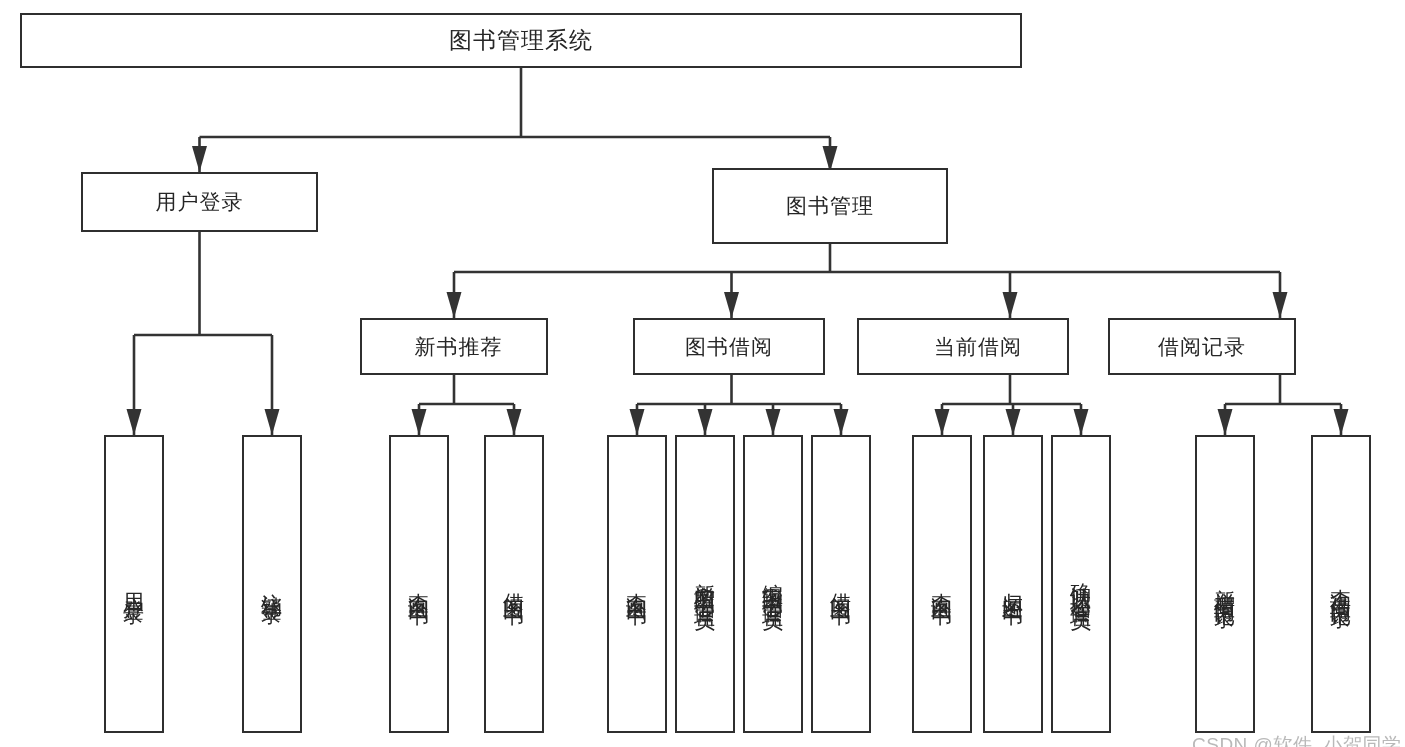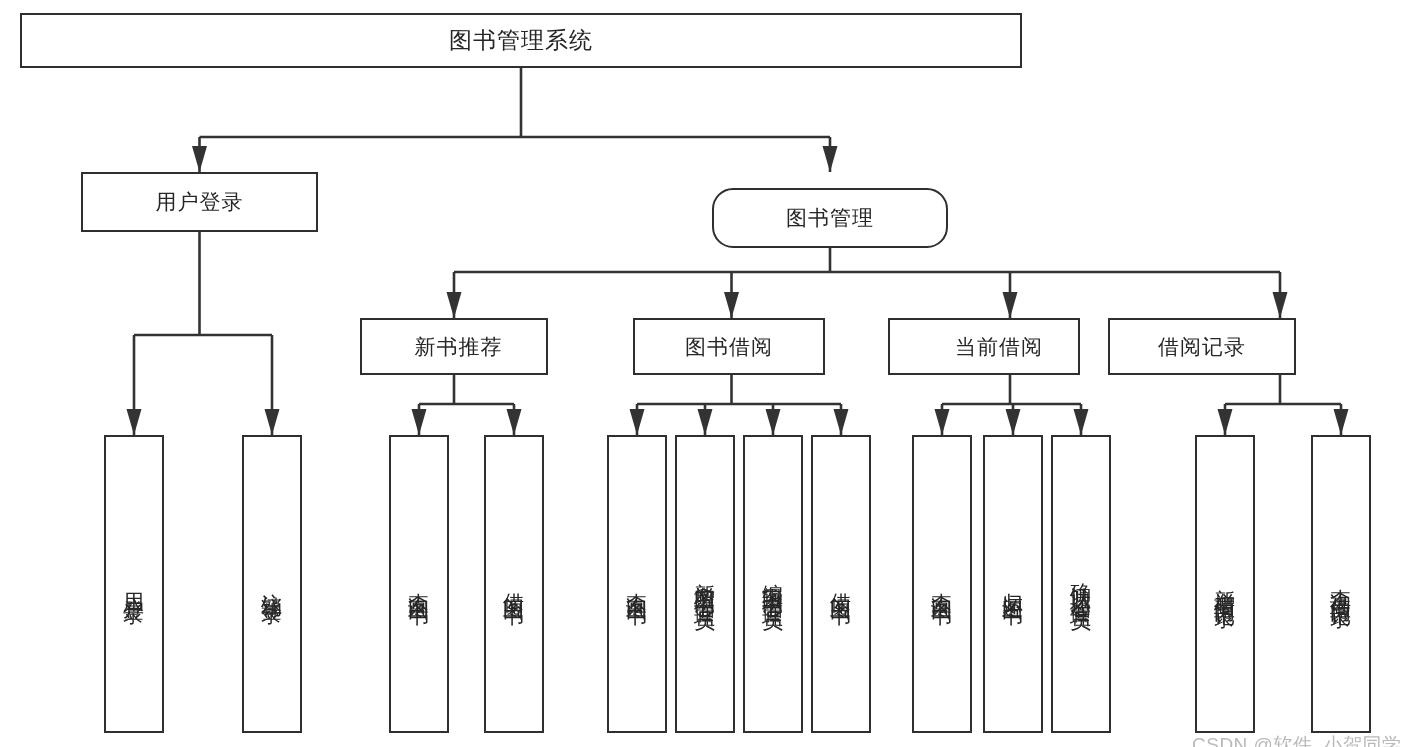--- a/index.html
+++ b/index.html
@@ -135,21 +135,21 @@
       </div>
       <div class="node level1" style="left: 81px; top: 172px; width: 237px; height: 60px;">
         <span class="htext">用户登录</span>
       </div>
       <div class="node level2" style="left: 104px; top: 435px; width: 60px; height: 298px;">
         <span class="vtext">用户登录</span>
       </div>
       <div class="node level2" style="left: 242px; top: 435px; width: 60px; height: 298px;">
         <span class="vtext">注销登录</span>
       </div>
-      <div class="node level1" style="left: 712px; top: 188px; width: 236px; height: 60px; border-radius: 21px;">
+      <div class="node level1" style="left: 712px; top: 168px; width: 236px; height: 76px;">
         <span class="htext">图书管理</span>
       </div>
       <div class="node level1" style="left: 360px; top: 318px; width: 188px; height: 57px; padding-left: 9px;">
         <span class="htext">新书推荐</span>
       </div>
       <div class="node level2" style="left: 389px; top: 435px; width: 60px; height: 298px;">
         <span class="vtext">查询图书</span>
       </div>
       <div class="node level2" style="left: 484px; top: 435px; width: 60px; height: 298px;">
         <span class="vtext">借阅图书</span>
@@ -162,21 +162,21 @@
       </div>
       <div class="node level2" style="left: 675px; top: 435px; width: 60px; height: 298px;">
         <span class="vtext">新增图书（管理员）</span>
       </div>
       <div class="node level2" style="left: 743px; top: 435px; width: 60px; height: 298px;">
         <span class="vtext">编辑图书（管理员）</span>
       </div>
       <div class="node level2" style="left: 811px; top: 435px; width: 60px; height: 298px;">
         <span class="vtext">借阅图书</span>
       </div>
-      <div class="node level1" style="left: 888px; top: 318px; width: 192px; height: 57px; padding-left: 30px;">
+      <div class="node level1" style="left: 857px; top: 318px; width: 212px; height: 57px; padding-left: 30px;">
         <span class="htext">当前借阅</span>
       </div>
       <div class="node level2" style="left: 912px; top: 435px; width: 60px; height: 298px;">
         <span class="vtext">查询图书</span>
       </div>
       <div class="node level2" style="left: 983px; top: 435px; width: 60px; height: 298px;">
         <span class="vtext">归还图书</span>
       </div>
       <div class="node level2" style="left: 1051px; top: 435px; width: 60px; height: 298px;">
         <span class="vtext">确认归还（管理员）</span>

